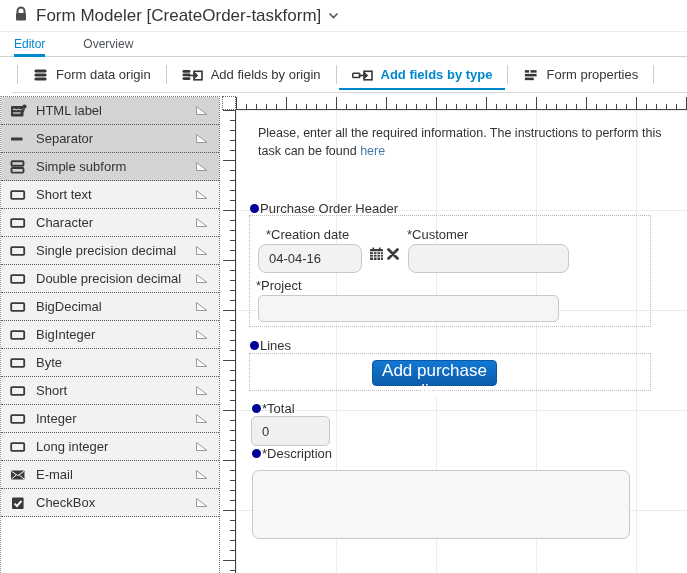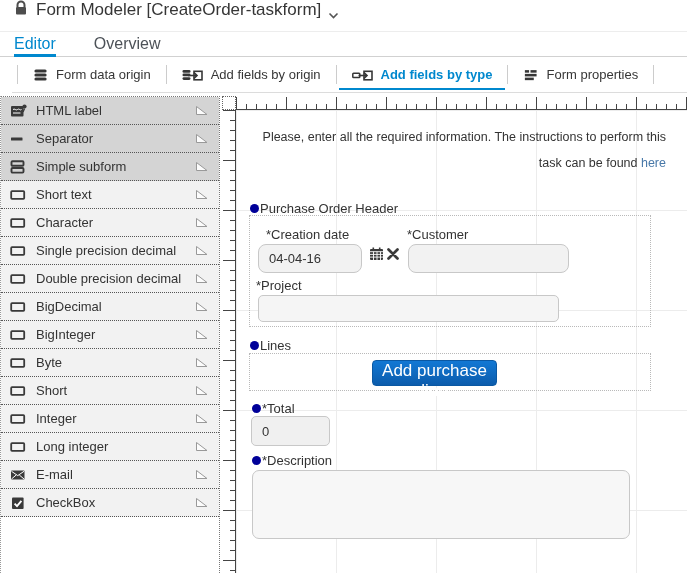--- a/index.html
+++ b/index.html
@@ -2,28 +2,28 @@
 <html><head>
 <meta charset="utf-8">
 <style>
   * { margin:0; padding:0; box-sizing:border-box; }
   html,body { background:#fff; }
   body { font-family:"Liberation Sans", sans-serif; color:#363636; }
   #app { position:relative; width:687px; height:573px; overflow:hidden; background:#fff; }
 
   
   #app-header { position:absolute; left:0; top:0; width:100%; height:32px;
-    display:flex; padding-left:14px; border-bottom:1px solid #ededed; }
+    display:flex; align-items:center; padding-left:14px; border-bottom:1px solid #ededed; }
   #app-header .title { font-size:17px; color:#363636; margin-left:8px; }
   #app-header .chevron { margin-left:7px; display:flex; align-items:center; cursor:pointer; }
 
   
   #tabbar { position:absolute; left:0; top:32px; width:100%; height:25px;
     display:flex; align-items:stretch; padding-left:14px; border-bottom:1px solid #d1d1d1; }
-  .tab { font-size:16px; color:#4d5258; display:flex; align-items:center;
+  .tab { font-size:12px; color:#4d5258; display:flex; align-items:center;
     margin-right:38px; cursor:pointer; position:relative; }
   .tab.active { color:#0088ce; }
   .tab.active::after { content:""; position:absolute; left:0; right:0; bottom:-1px; height:3px; background:#0088ce; }
 
   
   #toolbar { position:absolute; left:12px; top:57px; width:100%; height:36px;
     display:flex; align-items:stretch; padding-left:5px; border-bottom:1px solid #dcdcdc; }
   .tb-sep { width:1px; background:#ccc; margin:8px 0; }
   .tb-btn { display:flex; align-items:center; gap:8px; padding:0 15px; font-size:13px;
     color:#363636; background:none; border:none; cursor:pointer; position:relative;
@@ -62,21 +62,21 @@
     background-position:right top, right top;
     background-repeat:no-repeat; }
 
   
   #canvas { position:absolute; left:236px; top:110px; width:451px; height:463px; background:#fff;
     background-image:
       repeating-linear-gradient(to right, #ececec 0 1px, transparent 1px 100px),
       repeating-linear-gradient(to bottom, #ececec 0 1px, transparent 1px 100px); }
 
   #intro { position:absolute; left:22px; top:14px; width:408px;
-    font-size:12.5px; line-height:26px; color:#333;text-align:right; }
+    font-size:12.5px; line-height:18px; color:#333; }
   #intro a { color:#4878a8; text-decoration:none; cursor:pointer; }
 
   .bullet-row { position:absolute; display:flex; align-items:center; }
   .bullet { width:9px; height:9px; border-radius:50%; background:#000099; flex:0 0 9px; }
   .bullet-row .b-label { font-size:13px; color:#333; margin-left:1px; }
 
   .fieldset { position:absolute; border:1px dotted #b9b9b9; }
   #poh-fieldset { left:13px; top:105px; width:402px; height:112px; }
   #lines-fieldset { left:13px; top:243px; width:402px; height:38px; }
 
@@ -90,21 +90,21 @@
   #calendar-icon { position:absolute; left:119px; top:31px; cursor:pointer; display:flex; }
   #clear-date-icon { position:absolute; left:136px; top:31px; cursor:pointer; display:flex; }
   #customer-label { left:157px; top:11px; }
   #customer-input { left:158px; top:28px; width:161px; height:29px; }
   #project-label { left:6px; top:62px; }
   #project-input { left:8px; top:79px; width:301px; height:27px; border-radius:5px; background:#f5f5f5; }
 
   #poh-row { left:14px; top:91px; }
   #lines-row { left:14px; top:228px; }
   #total-row { left:16px; top:291px; }
-  #desc-row { left:16px; top:343px; }
+  #desc-row { left:16px; top:336px; }
 
   #add-line-btn { position:absolute; left:122px; top:6px; width:125px; height:26px;
     background:linear-gradient(#1278d4, #0c5cac); border:1px solid #0a58a3; border-radius:4px;
     color:#fff; font-size:17px; font-family:"Liberation Sans", sans-serif; cursor:pointer; }
   #total-input { left:15px; top:306px; width:79px; height:30px; border-radius:5px; background:#f0f0f0; }
   #desc-input { left:16px; top:360px; width:378px; height:69px; }
 </style>
 </head>
 <body>
 

